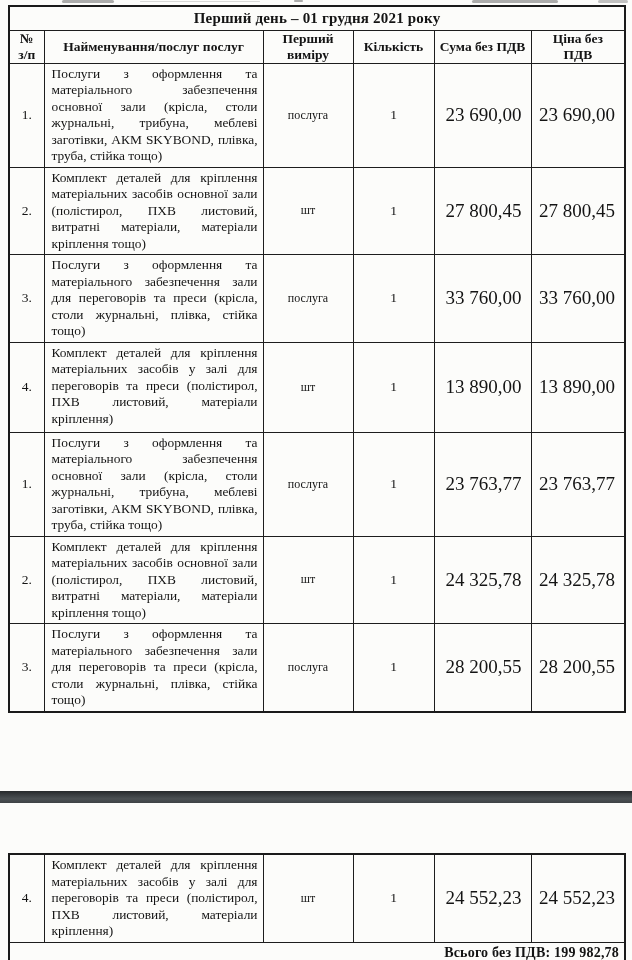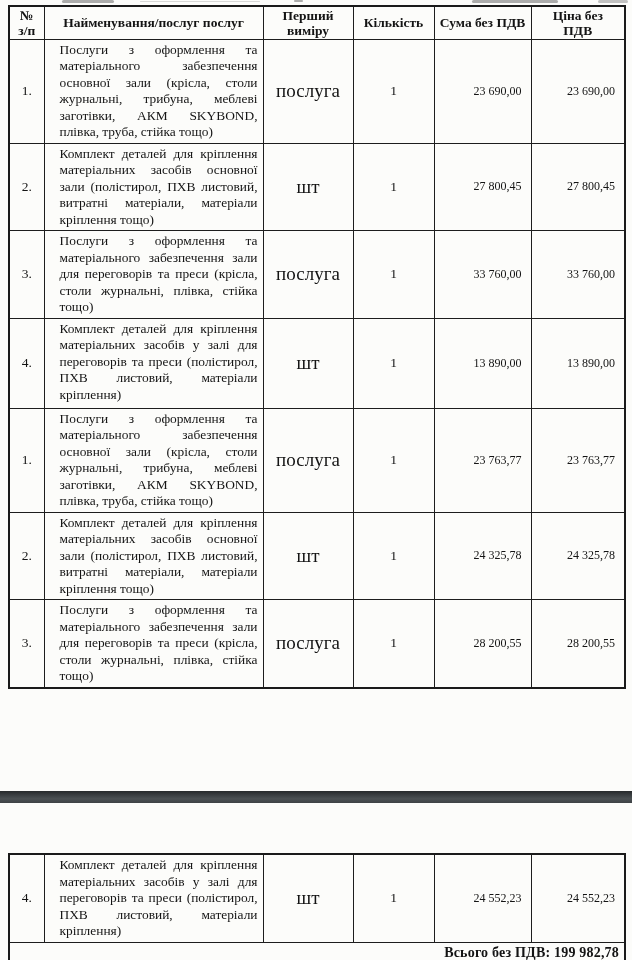--- a/index.html
+++ b/index.html
@@ -19,25 +19,25 @@
     font-weight:bold;font-size:15px;text-align:center;vertical-align:middle;
     letter-spacing:.2px;
   }
   .col-head{
     font-weight:bold;font-size:13.5px;text-align:center;vertical-align:middle;
     line-height:1.12;white-space:pre-line;
   }
   .num-cell{font-size:13.5px;text-align:center;vertical-align:middle;}
   .desc-cell{
     font-size:13.4px;line-height:16.5px;text-align:justify;vertical-align:top;
-    padding:2px 5px 2px 15px;
+    padding:2px 5px 2px 7px;
   }
-  .unit-cell{font-size:19px;text-align:center;vertical-align:middle;}
+  .unit-cell{font-size:12px;text-align:center;vertical-align:middle;}
   .qty-cell{font-size:13.5px;text-align:center;vertical-align:middle;}
-  .money-cell{font-size:12px;text-align:right;vertical-align:middle;padding-right:9px;}
+  .money-cell{font-size:19px;text-align:right;vertical-align:middle;padding-right:9px;}
   .total-cell{
     font-weight:bold;font-size:14px;text-align:right;vertical-align:middle;
     padding-right:5px;letter-spacing:.2px;
   }
   .page-break-bar{
     position:absolute;left:0;top:791px;width:632px;height:12px;
     background:linear-gradient(180deg,#26292b 0%,#383c3f 30%,#4b5053 65%,#3e4245 100%);
   }
   .smudge{position:absolute;background:#6a6a6a;border-radius:2px;opacity:.55;}
   .s1{left:62px;top:0;width:52px;height:3px;}
@@ -61,20 +61,23 @@
     <colgroup>
       <col style="width:35px">
         <col style="width:219px">
         <col style="width:90px">
       <col style="width:81px">
         <col style="width:97px">
         <col style="width:94px">
     </colgroup>
 
     <tbody>
+        <tr style="height:24px">
+      <td class="section-title" colspan="6">Перший день – 01 грудня 2021 року</td>
+    </tr>
 
     <tr style="height:33px">
       <td class="col-head">№
 з/п</td>
       <td class="col-head">Найменування/послуг послуг</td>
       <td class="col-head">Перший
 виміру</td>
       <td class="col-head">Кількість</td>
       <td class="col-head">Сума без ПДВ</td>
       <td class="col-head">Ціна без

